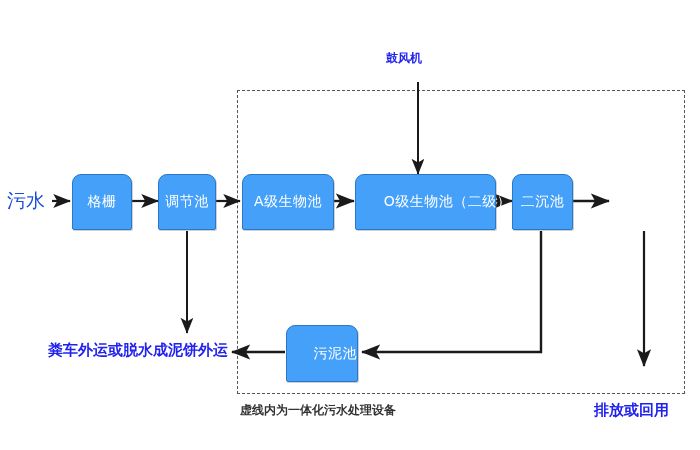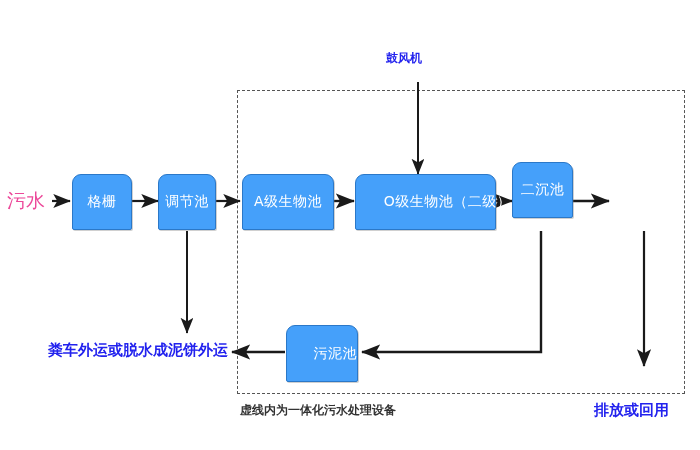--- a/index.html
+++ b/index.html
@@ -32,21 +32,21 @@
     box-sizing:border-box;
     box-shadow:1px 1px 0 rgba(120,120,120,.35);
   }
   .node span{display:block;white-space:nowrap;}
 
   .lbl{
     position:absolute;
     white-space:nowrap;
     font-size:15px;
   }
-  .lbl.black{color:#ec4899;}
+  .lbl.black{color:#1d4ed8;}
   .lbl.blue{color:#2222ee;font-weight:700;}
   .lbl.caption{color:#333333;font-size:12px;font-weight:700;}
 
   .dashbox{
     position:absolute;
     border:1px dashed #555555;
     box-sizing:border-box;
     background:transparent;
   }
 </style>
@@ -96,21 +96,21 @@
   </div>
 
   <div class="node" style="left:242px;top:174px;width:92px;height:56px;">
     <span>A级生物池</span>
   </div>
 
   <div class="node" style="left:355px;top:174px;width:141px;height:56px;padding-left:44px;">
     <span>O级生物池（二级）</span>
   </div>
 
-  <div class="node" style="left:512px;top:162px;width:61px;height:56px;">
+  <div class="node" style="left:512px;top:174px;width:61px;height:56px;">
     <span>二沉池</span>
   </div>
 
 
   <div class="node" style="left:286px;top:325px;width:72px;height:57px;justify-content:flex-end;">
     <span>污泥池</span>
   </div>
 
   <div class="lbl black" style="left:7px;top:188px;font-size:19px;">
     <span>污水</span>

